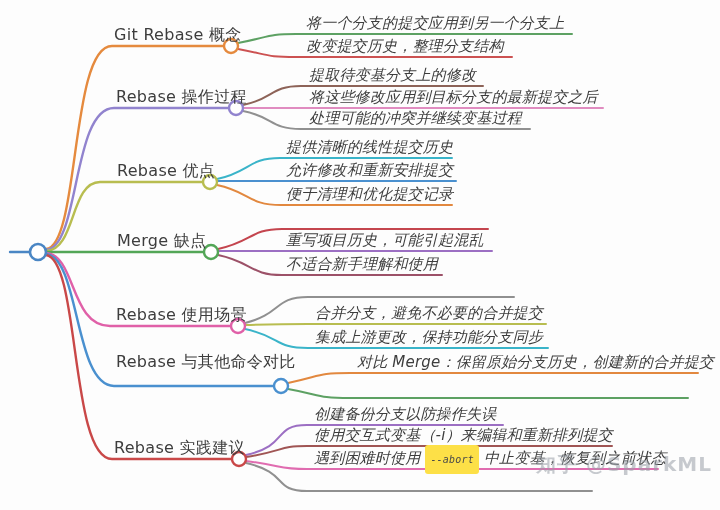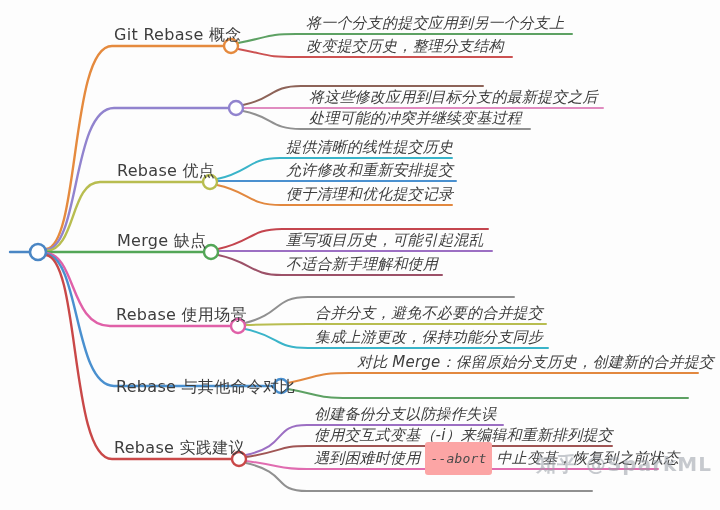--- a/index.html
+++ b/index.html
@@ -11,21 +11,21 @@
   svg.links path{fill:none;stroke-linecap:round;}
   svg.links path.trunk{stroke-width:2.4;}
   svg.links path.leafline{stroke-width:2;}
   svg.links circle.node{fill:#ffffff;stroke-width:2.4;}
   svg.links circle.rootnode{fill:#ffffff;stroke-width:2.6;}
   .txt{position:absolute;white-space:nowrap;}
   .blabel{font-size:16px;line-height:19px;letter-spacing:.3px;}
   .leaf{font-size:15px;line-height:18px;letter-spacing:.2px;font-style:italic;}
   .chip{
     font-family:"DejaVu Sans Mono","Liberation Mono",monospace;
-    font-size:13px;background:#fca5a5;color:#4a4a4a;
+    font-size:10px;background:#fde047;color:#4a4a4a;
     padding:9px 5px;border-radius:3px;
   }
   .watermark{
     position:absolute;left:536px;top:451px;font-size:20px;letter-spacing:1px;
     color:#9aa0a8;opacity:.55;white-space:nowrap;font-weight:bold;
   }
 </style>
 </head>
 <body>
 
@@ -74,29 +74,31 @@
     <circle class="node" cx="231" cy="46" r="7" stroke="#e58a3e"></circle>
     <circle class="node" cx="236" cy="108" r="7" stroke="#9183ce"></circle>
     <circle class="node" cx="210" cy="182" r="7" stroke="#b8bd50"></circle>
     <circle class="node" cx="211" cy="252" r="7" stroke="#53a657"></circle>
     <circle class="node" cx="238" cy="326" r="7" stroke="#e060a8"></circle>
     <circle class="node" cx="281" cy="386" r="7" stroke="#4a90cf"></circle>
     <circle class="node" cx="239" cy="459" r="7" stroke="#c94848"></circle>
   </svg>
 
   <div class="txt blabel" style="left:114px;top:25px">Git Rebase 概念</div>
+  <div class="txt blabel" style="left:116px;top:87px">Rebase 操作过程</div>
   <div class="txt blabel" style="left:117px;top:161px">Rebase 优点</div>
   <div class="txt blabel" style="left:117px;top:231px">Merge 缺点</div>
   <div class="txt blabel" style="left:116px;top:305px">Rebase 使用场景</div>
-  <div class="txt blabel" style="left:116px;top:377px">Rebase 与其他命令对比</div>
+  <div class="txt blabel" style="left:116px;top:352px">Rebase 与其他命令对比</div>
   <div class="txt blabel" style="left:114px;top:438px">Rebase 实践建议</div>
 
   <div class="txt leaf" style="left:306px;top:14px">将一个分支的提交应用到另一个分支上</div>
   <div class="txt leaf" style="left:306px;top:37px">改变提交历史，整理分支结构</div>
 
+  <div class="txt leaf" style="left:309px;top:66px">提取待变基分支上的修改</div>
   <div class="txt leaf" style="left:309px;top:88px">将这些修改应用到目标分支的最新提交之后</div>
   <div class="txt leaf" style="left:309px;top:109px">处理可能的冲突并继续变基过程</div>
 
   <div class="txt leaf" style="left:286px;top:138px">提供清晰的线性提交历史</div>
   <div class="txt leaf" style="left:286px;top:161px">允许修改和重新安排提交</div>
   <div class="txt leaf" style="left:286px;top:185px">便于清理和优化提交记录</div>
 
   <div class="txt leaf" style="left:286px;top:231px">重写项目历史，可能引起混乱</div>
   <div class="txt leaf" style="left:286px;top:255px">不适合新手理解和使用</div>
 

